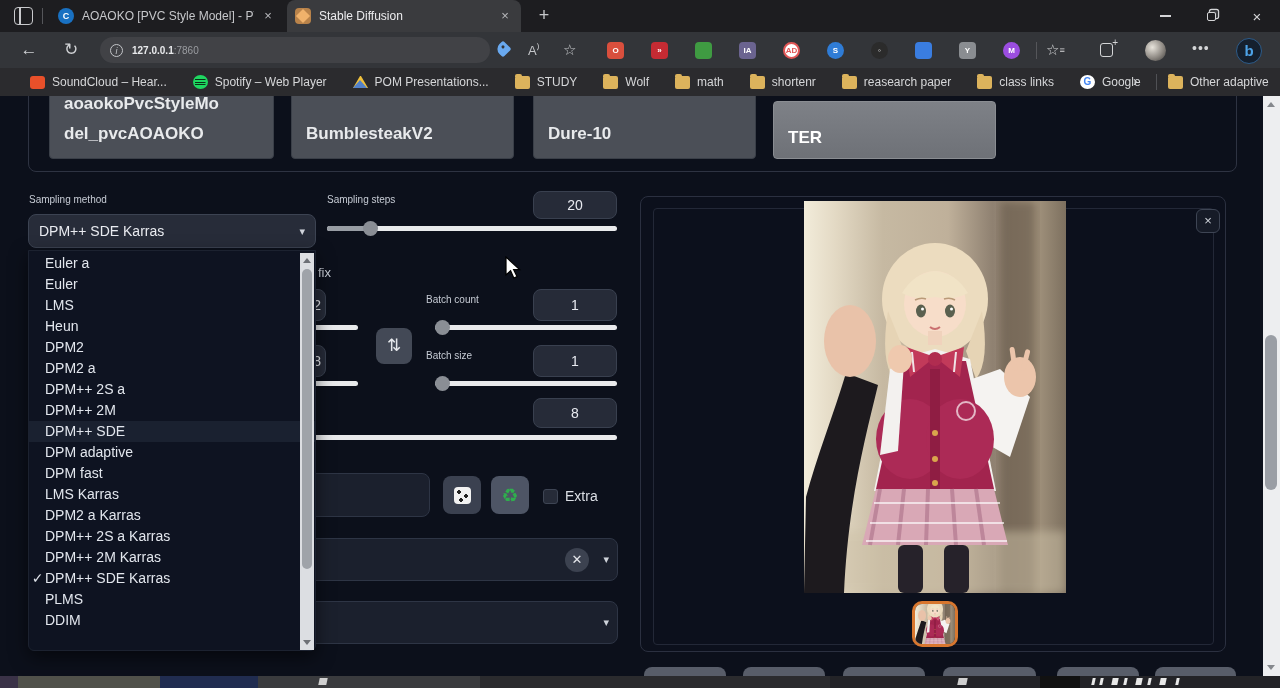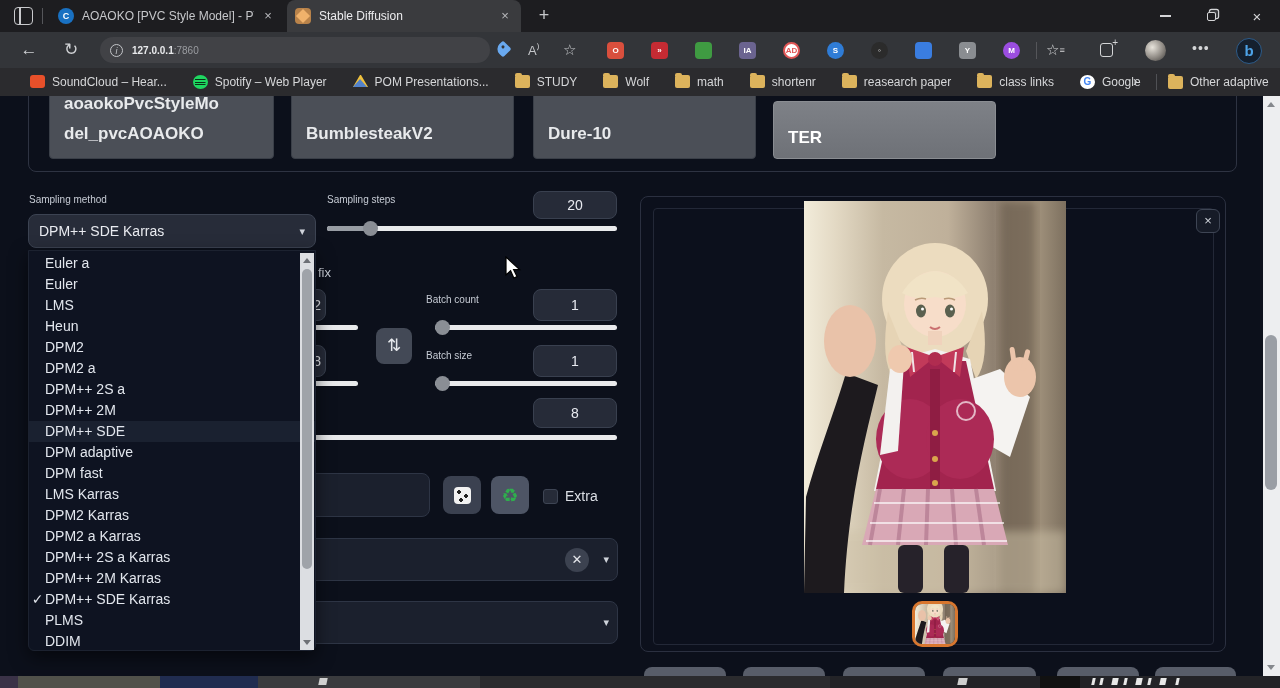--- a/index.html
+++ b/index.html
@@ -41,21 +41,21 @@
   .tb-divider{position:absolute;left:1036px;top:42px;width:1px;height:17px;background:#55565a;}
   .fav-list{position:absolute;left:1046px;top:41px;color:#d4d5d7;font-size:15px;}
   .fav-list i{font-style:normal;font-size:9px;letter-spacing:-1px;position:relative;top:-2px;}
   .collections{position:absolute;left:1100px;top:43px;width:13px;height:14px;border:1.4px solid #d4d5d7;border-radius:3px;}
   .collections:before{content:"+";position:absolute;right:-6px;top:-7px;color:#d4d5d7;font-size:10px;}
   .avatar{position:absolute;left:1145px;top:40px;width:21px;height:21px;border-radius:50%;background:radial-gradient(circle at 35% 35%,#e8e4dc,#8f8a84 55%,#3c3a38);}
   .more-dots{position:absolute;left:1192px;top:40px;color:#d4d5d7;font-size:14px;letter-spacing:1px;}
   .bing{position:absolute;left:1236px;top:38px;width:26px;height:26px;border-radius:50%;background:#15202e;border:1px solid #2e5c8a;color:#4da3e8;font-weight:bold;font-size:15px;text-align:center;line-height:24px;}
 
   .bookmarks{position:absolute;left:0;top:68px;width:1280px;height:28px;background:#2b2b2e;display:flex;align-items:center;padding-left:30px;}
-  .bm{display:flex;margin-right:26px;color:#d6d7d9;font-size:12px;white-space:nowrap;}
+  .bm{display:flex;align-items:center;margin-right:26px;color:#d6d7d9;font-size:12px;white-space:nowrap;}
   .bm .bicon{width:15px;height:13px;margin-right:7px;position:relative;flex:0 0 15px;}
   .bicon.folder{background:#dcb35c;border-radius:2px;}
   .bicon.folder:before{content:"";position:absolute;left:0;top:-2px;width:7px;height:3px;background:#dcb35c;border-radius:2px 2px 0 0;}
   .bicon.soundcloud{background:#e8502a;border-radius:3px;color:#fff;font-size:8px;text-align:center;line-height:13px;}
   .bicon.spotify{background:#1ed760;border-radius:50%;width:14px;height:14px;background-image:linear-gradient(180deg,transparent 25%,#0a3018 25%,#0a3018 35%,transparent 35%,transparent 50%,#0a3018 50%,#0a3018 60%,transparent 60%,transparent 75%,#0a3018 75%,#0a3018 85%,transparent 85%);background-size:70% 70%;background-position:center;background-repeat:no-repeat;}
   .bicon.drive{width:0;height:0;background:none;border-left:7px solid transparent;border-right:7px solid transparent;border-bottom:12px solid #f0c13c;position:relative;}
   .bicon.drive:before{content:"";position:absolute;left:-7px;top:4px;width:0;height:0;border-left:7px solid transparent;border-right:7px solid transparent;border-bottom:8px solid #3777e3;opacity:.85;}
   .bicon.google{background:#fff;border-radius:50%;width:14px;height:14px;color:#4285f4;font-weight:bold;font-size:10px;text-align:center;line-height:14px;}
   .bm-overflow{position:absolute;left:1133px;top:5px;color:#cfd1d4;font-size:14px;}
   .bm-sep{position:absolute;left:1156px;top:6px;width:1px;height:16px;background:#505155;}
@@ -325,21 +325,20 @@
           <div class="dd-item"><span>LMS</span></div>
           <div class="dd-item"><span>Heun</span></div>
           <div class="dd-item"><span>DPM2</span></div>
           <div class="dd-item"><span>DPM2 a</span></div>
           <div class="dd-item"><span>DPM++ 2S a</span></div>
           <div class="dd-item"><span>DPM++ 2M</span></div>
           <div class="dd-item hover"><span>DPM++ SDE</span></div>
           <div class="dd-item"><span>DPM adaptive</span></div>
           <div class="dd-item"><span>DPM fast</span></div>
           <div class="dd-item"><span>LMS Karras</span></div>
-          <div class="dd-item"><span>DPM2 Karras</span></div>
           <div class="dd-item"><span>DPM2 a Karras</span></div>
           <div class="dd-item"><span>DPM++ 2S a Karras</span></div>
           <div class="dd-item"><span>DPM++ 2M Karras</span></div>
           <div class="dd-item"><span class="check">✓</span><span>DPM++ SDE Karras</span></div>
           <div class="dd-item"><span>PLMS</span></div>
           <div class="dd-item"><span>DDIM</span></div>
         </div>
       <div class="dd-sb">
         <span class="tri-up"></span>
         <span class="thumb"></span>

